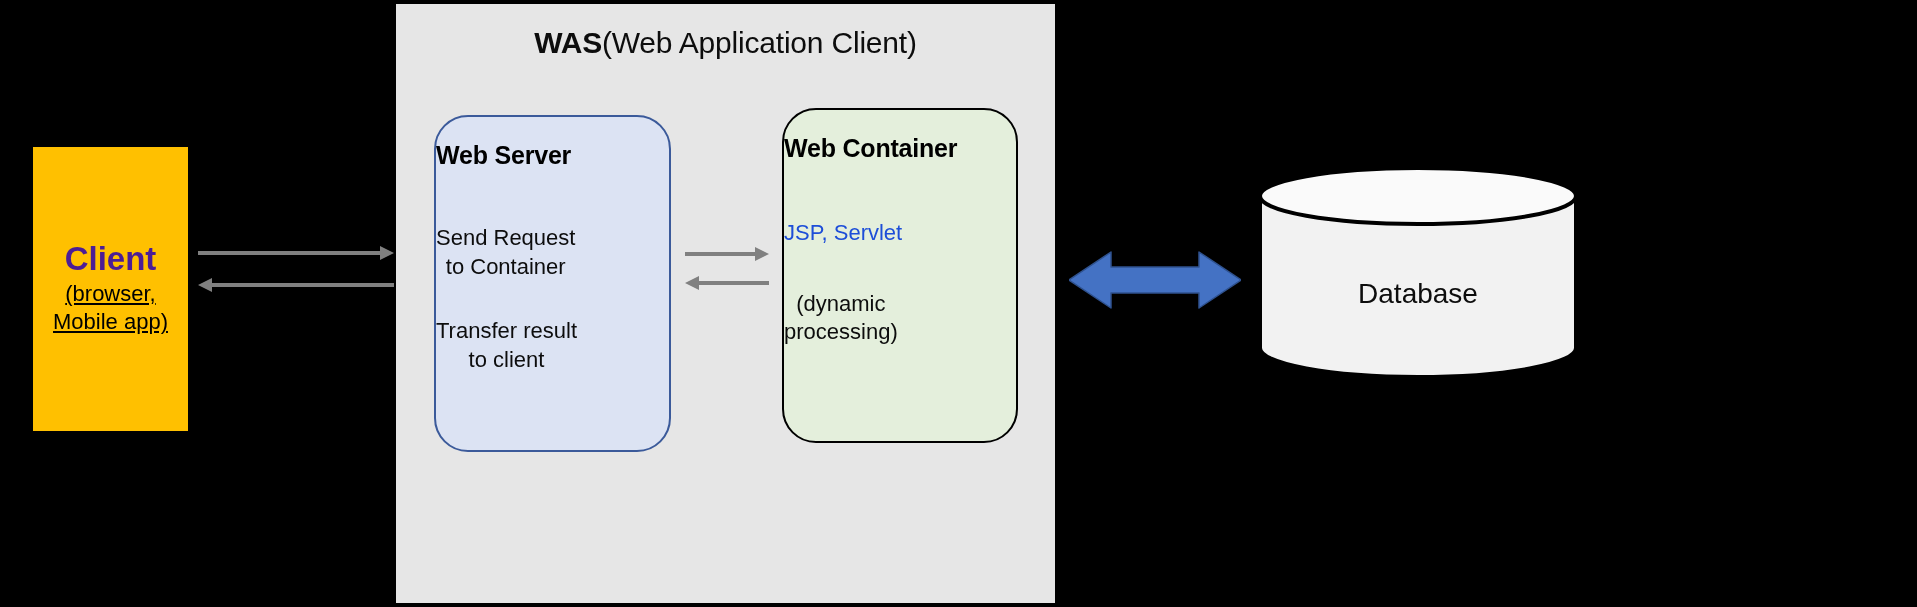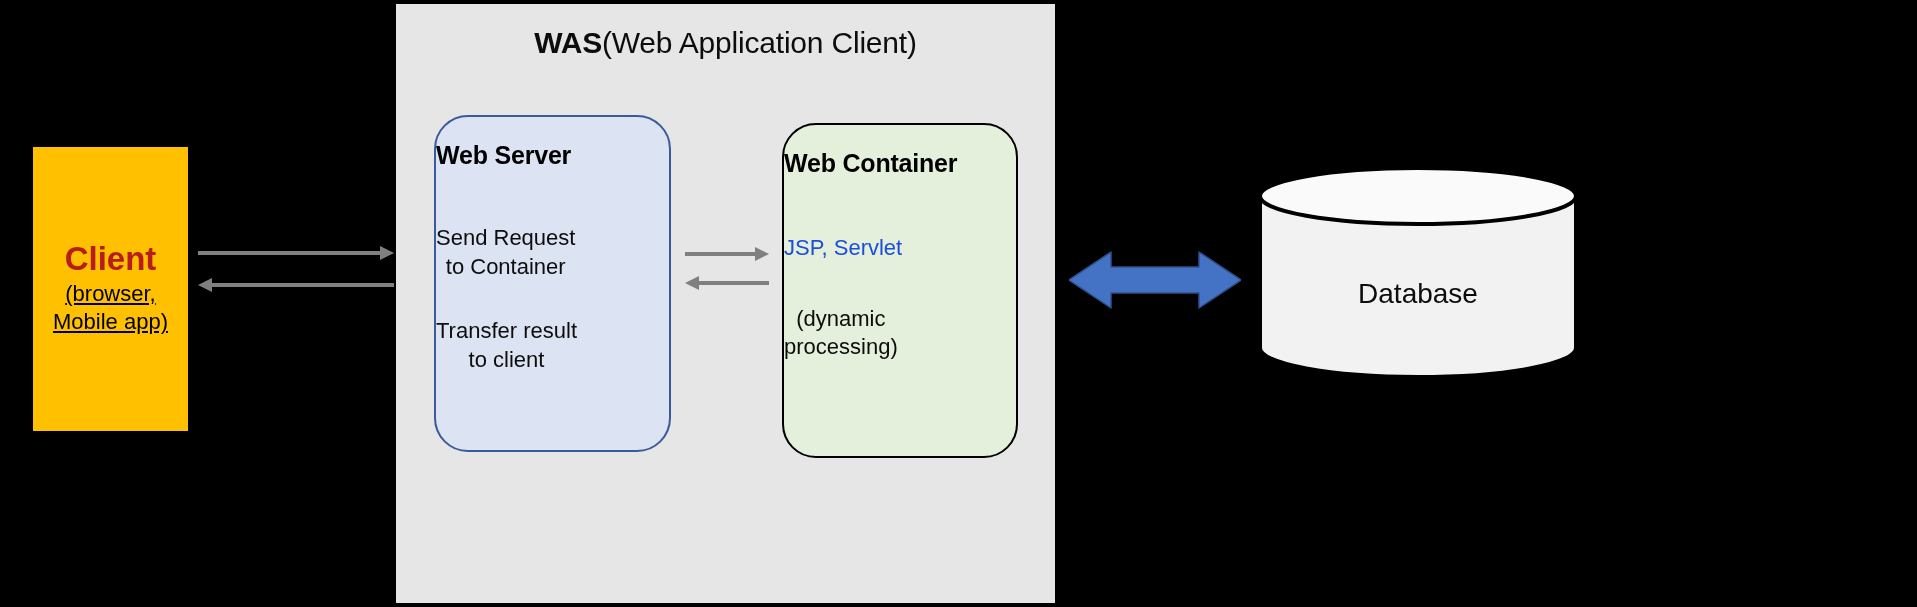--- a/index.html
+++ b/index.html
@@ -52,21 +52,21 @@
     height: 284px;
     background: #FFC000;
     display: flex;
     flex-direction: column;
     align-items: center;
     justify-content: center;
   }
   .client-title {
     font-size: 33px;
     font-weight: bold;
-    color: #b91c1c;
+    color: #4c1d95;
     line-height: 1.05;
     margin-bottom: 4px;
   }
   .client-sub {
     font-size: 22px;
     color: #000000;
     line-height: 1.28;
     text-align: center;
     white-space: nowrap;
     text-decoration: underline;
@@ -84,21 +84,21 @@
   .web-server {
     left: 434px;
     top: 115px;
     width: 237px;
     height: 337px;
     background: #DCE3F3;
     border: 2px solid #3B5A9A;
   }
   .web-container {
     left: 782px;
-    top: 123px;
+    top: 108px;
     width: 236px;
     height: 335px;
     background: #E4EFDC;
     border: 2px solid #000000;
   }
   .rbox-title {
     font-size: 25px;
     font-weight: bold;
     color: #000000;
     margin-top: 24px;

